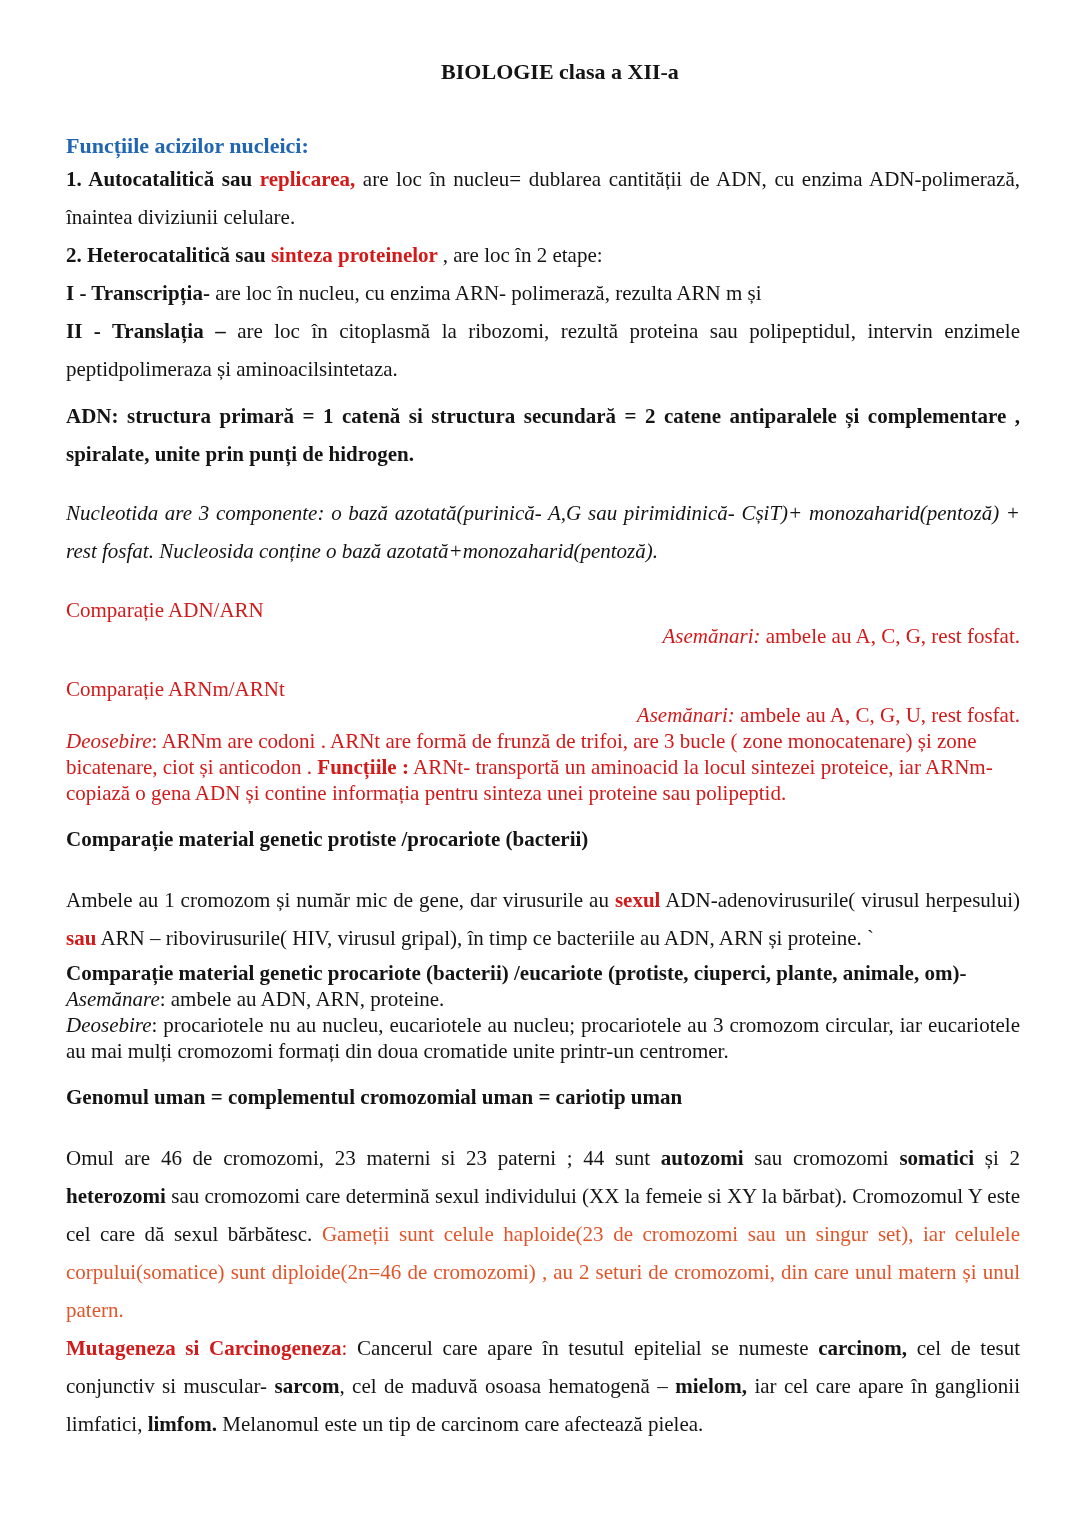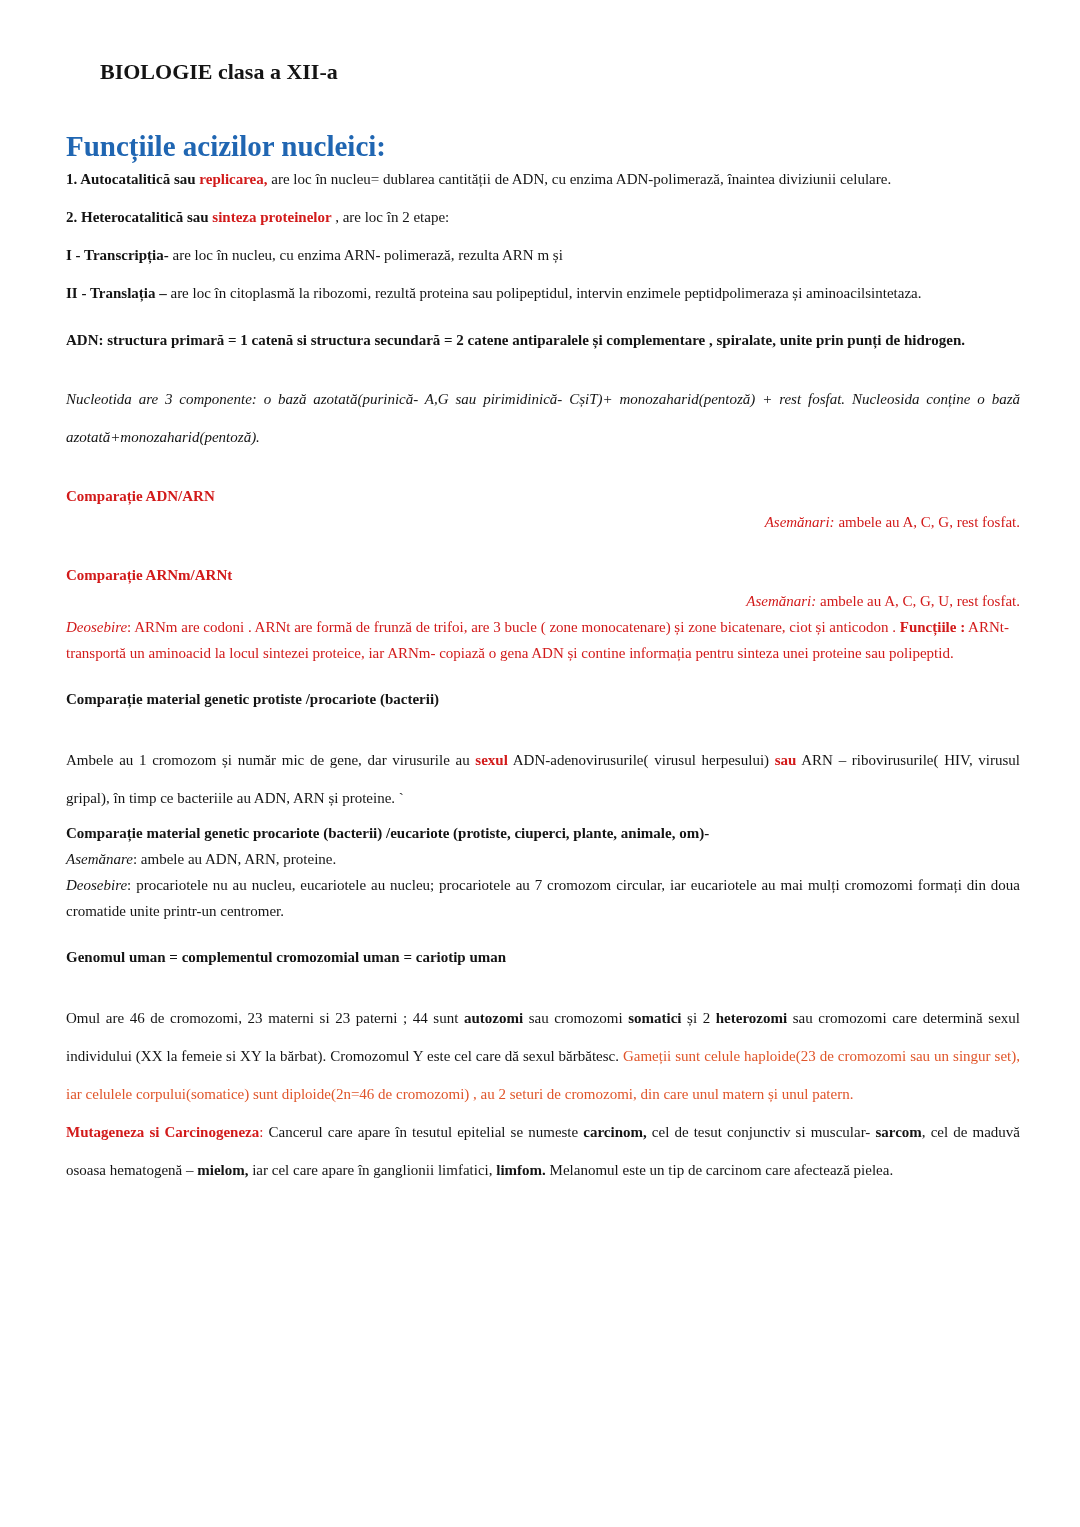--- a/index.html
+++ b/index.html
@@ -6,28 +6,28 @@
   html,body{margin:0;padding:0;background:#ffffff;}
   body{
     width:1080px;height:1527px;overflow:hidden;
     font-family:"Liberation Serif","DejaVu Serif",serif;
     color:#141414;
   }
   .page{
     box-sizing:border-box;width:1080px;height:1527px;
     padding:58px 60px 0 66px;background:#ffffff;
   }
-  .para{margin:0;font-size:15px;line-height:38px;text-align:left;}
+  .para{margin:0;font-size:21px;line-height:38px;text-align:left;}
   
-  .k-title{font-weight:bold;font-size:22px;line-height:28px;margin:0 0 46px 34px;}
-  .k-blue{color:var(--c-blue);font-weight:bold;font-size:29px;line-height:28px;}
+  .k-title{font-weight:bold;font-size:22px;line-height:28px;margin:0 0 46px 34px;text-align:center;}
+  .k-blue{color:var(--c-blue);font-weight:bold;font-size:22px;line-height:28px;}
   .k-just{text-align:justify;}
   .k-adn{margin-top:9px;}
   .k-nucleo{margin-top:21px;}
-  .k-red-title{color:var(--c-red);font-weight:bold;line-height:26px;margin-top:27px;}
+  .k-red-title{color:var(--c-red);font-weight:normal;line-height:26px;margin-top:27px;}
   .k-red-line{color:var(--c-red);line-height:26px;text-align:right;}
   .k-red-para{color:var(--c-red);line-height:26px;}
   .k-heading{font-weight:bold;line-height:27px;margin-top:20px;}
   .k-heading2{font-weight:bold;line-height:26px;margin-top:3px;}
   .k-single{line-height:26px;}
   .k-gap{margin-top:28px;}
   .k-genomul{font-weight:bold;line-height:27px;margin-top:20px;}
   
   .s-plain{}
   .s-b{font-weight:bold;}
@@ -53,18 +53,18 @@
       <p class="para k-just k-nucleo"><span class="s-i">Nucleotida are 3 componente: o bază azotată(purinică- A,G sau pirimidinică- CșiT)+ monozaharid(pentoză) + rest fosfat. Nucleosida conține o bază azotată+monozaharid(pentoză).</span></p>
       <p class="para k-red-title"><span class="s-plain">Comparație ADN/ARN</span></p>
       <p class="para k-red-line"><span class="s-ri">Asemănari:</span><span class="s-r"> ambele au A, C, G, rest fosfat.</span></p>
       <p class="para k-red-title"><span class="s-plain">Comparație ARNm/ARNt</span></p>
       <p class="para k-red-line"><span class="s-ri">Asemănari:</span><span class="s-r"> ambele au A, C, G, U, rest fosfat.</span></p>
       <p class="para k-red-para"><span class="s-ri">Deosebire</span><span class="s-r">: ARNm are codoni . ARNt are formă de frunză de trifoi, are 3 bucle ( zone monocatenare) și zone bicatenare, ciot și anticodon . </span><span class="s-rb">Funcțiile :</span><span class="s-r"> ARNt- transportă un aminoacid la locul sintezei proteice, iar ARNm- copiază o gena ADN și contine informația pentru sinteza unei proteine sau polipeptid.</span></p>
       <p class="para k-heading"><span class="s-plain">Comparație material genetic protiste /procariote (bacterii)</span></p>
       <p class="para k-just k-gap"><span class="s-plain">Ambele au 1 cromozom și număr mic de gene, dar virusurile au </span><span class="s-rb">sexul</span><span class="s-plain"> ADN-adenovirusurile( virusul herpesului) </span><span class="s-rb">sau</span><span class="s-plain"> ARN – ribovirusurile( HIV, virusul gripal), în timp ce bacteriile au ADN, ARN și proteine. `</span></p>
       <p class="para k-heading2"><span class="s-plain">Comparație material genetic procariote (bacterii) /eucariote (protiste, ciuperci, plante, animale, om)-</span></p>
       <p class="para k-single"><span class="s-i">Asemănare</span><span class="s-plain">: ambele au ADN, ARN, proteine.</span></p>
-      <p class="para k-single k-just"><span class="s-i">Deosebire</span><span class="s-plain">: procariotele nu au nucleu, eucariotele au nucleu; procariotele au 7 cromozom circular, iar eucariotele au mai mulți cromozomi formați din doua cromatide unite printr-un centromer.</span></p>
+      <p class="para k-single k-just"><span class="s-i">Deosebire</span><span class="s-plain">: procariotele nu au nucleu, eucariotele au nucleu; procariotele au 3 cromozom circular, iar eucariotele au mai mulți cromozomi formați din doua cromatide unite printr-un centromer.</span></p>
       <p class="para k-genomul"><span class="s-plain">Genomul uman = complementul cromozomial uman = cariotip uman</span></p>
       <p class="para k-just k-gap"><span class="s-plain">Omul are 46 de cromozomi, 23 materni si 23 paterni ; 44 sunt </span><span class="s-b">autozomi</span><span class="s-plain"> sau cromozomi </span><span class="s-b">somatici</span><span class="s-plain"> și 2 </span><span class="s-b">heterozomi</span><span class="s-plain"> sau cromozomi care determină sexul individului (XX la femeie si XY la bărbat). Cromozomul Y este cel care dă sexul bărbătesc. </span><span class="s-o">Gameții sunt celule haploide(23 de cromozomi sau un singur set), iar celulele corpului(somatice) sunt diploide(2n=46 de cromozomi) , au 2 seturi de cromozomi, din care unul matern și unul patern.</span></p>
       <p class="para k-just"><span class="s-rb">Mutageneza si Carcinogeneza</span><span class="s-r">: </span><span class="s-plain">Cancerul care apare în tesutul epitelial se numeste </span><span class="s-b">carcinom,</span><span class="s-plain"> cel de tesut conjunctiv si muscular- </span><span class="s-b">sarcom</span><span class="s-plain">, cel de maduvă osoasa hematogenă – </span><span class="s-b">mielom,</span><span class="s-plain"> iar cel care apare în ganglionii limfatici, </span><span class="s-b">limfom.</span><span class="s-plain"> Melanomul este un tip de carcinom care afectează pielea.</span></p>
     </div>
 </div>
 
 </body></html>

